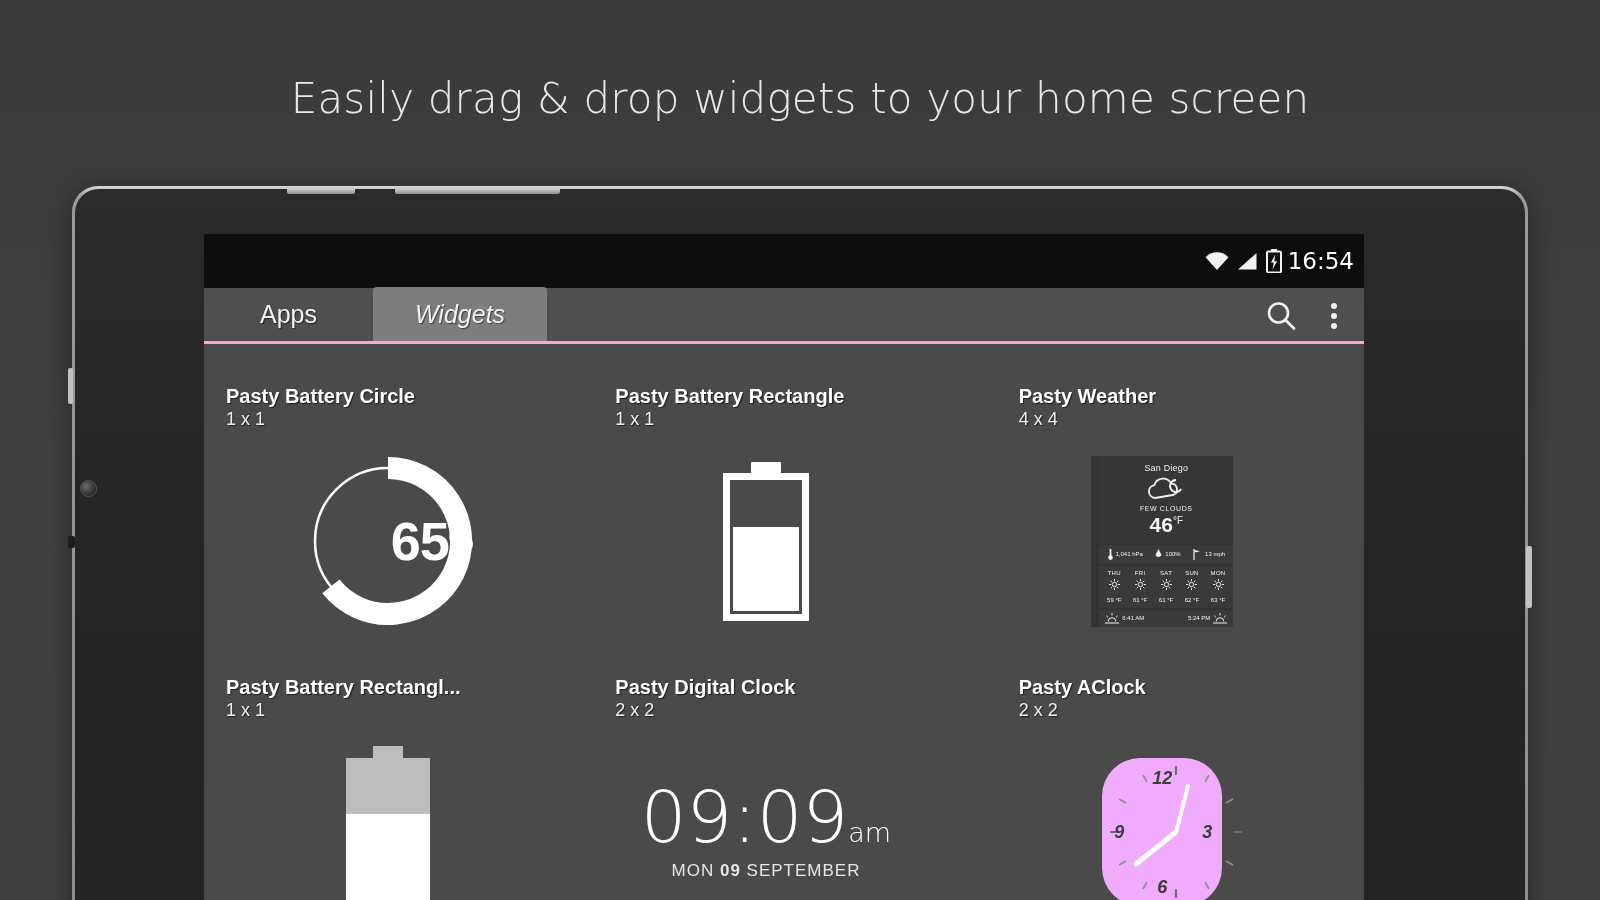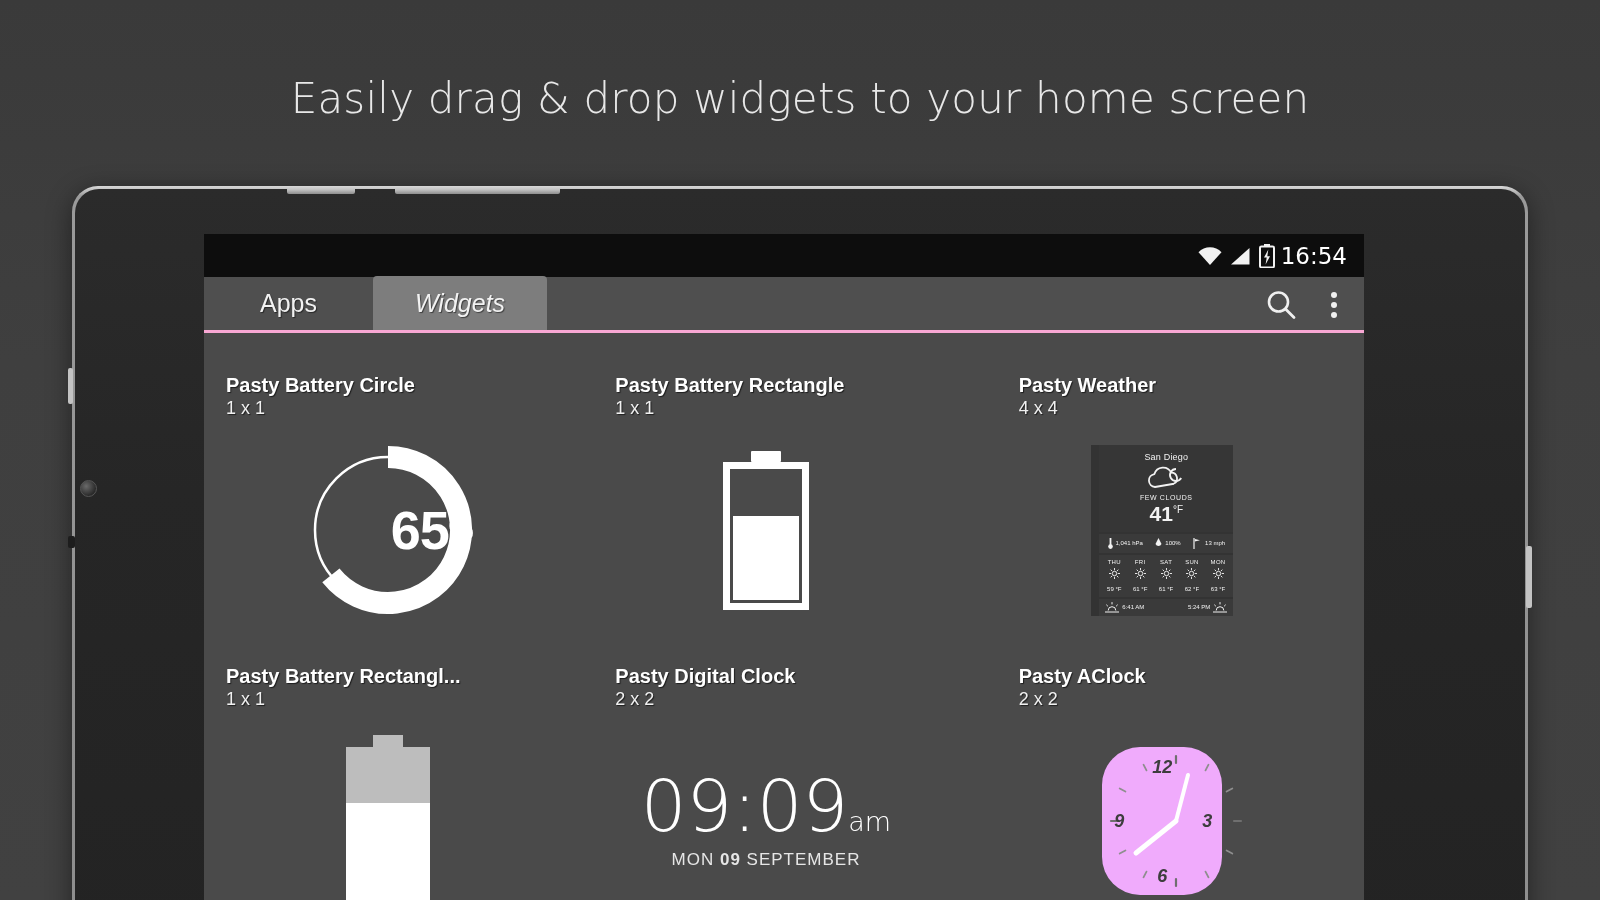--- a/index.html
+++ b/index.html
@@ -74,23 +74,23 @@
   .screen {
     position: absolute;
     left: 204px; top: 234px;
     width: 1160px; height: 666px;
     background: #4a4a4a;
     overflow: hidden;
   }
 
   
   .statusbar {
-    height: 43px; background: #0d0d0d;
+    height: 54px; background: #0d0d0d;
     display: flex; align-items: center; justify-content: flex-end;
-    padding-right: 17px; 
+    padding-right: 10px; 
   }
   .status-icons { display: flex; align-items: center; gap: 7px; }
   .clock-txt {
     color: #ffffff; font-size: 23px; font-weight: 400;
     font-family: "DejaVu Sans", sans-serif; margin-left: 6px;
   }
 
   
   .actionbar {
     height: 56px; background: #4f4f4f;
@@ -316,21 +316,21 @@
           <div class="size">4 x 4</div>
           <div class="preview">
             <div class="weather">
               <div class="w-main">
                 <div class="w-city">San Diego</div>
                 <svg width="46" height="26" viewBox="0 0 46 26" style="margin:2px auto 0;display:block">
                   <path d="M33 5 a6 6 0 1 0 5.2 9" fill="none" stroke="#f2f2f2" stroke-width="1.8"></path>
                   <path d="M12 23 a6.5 6.5 0 0 1 -0.6 -12.9 a9 9 0 0 1 16.8 -1.4 a5.8 5.8 0 0 1 2.4 11.1 a5 5 0 0 1 -1 0.2 Z" fill="none" stroke="#f2f2f2" stroke-width="1.8" stroke-linejoin="round"></path>
                 </svg>
                 <div class="w-cond">FEW CLOUDS</div>
-                <div class="w-temp"><span>41</span><sup>°F</sup></div>
+                <div class="w-temp"><span>46</span><sup>°F</sup></div>
               </div>
               <div class="w-row2">
                 <div class="it">
                   <svg width="5" height="11" viewBox="0 0 5 11">
                     <rect x="1.6" y="0" width="1.8" height="7" fill="#f2f2f2"></rect>
                       <circle cx="2.5" cy="8.6" r="2.3" fill="#f2f2f2"></circle>
                   </svg>
                   <span>1,041 hPa</span>
                 </div>
                 <div class="it">

